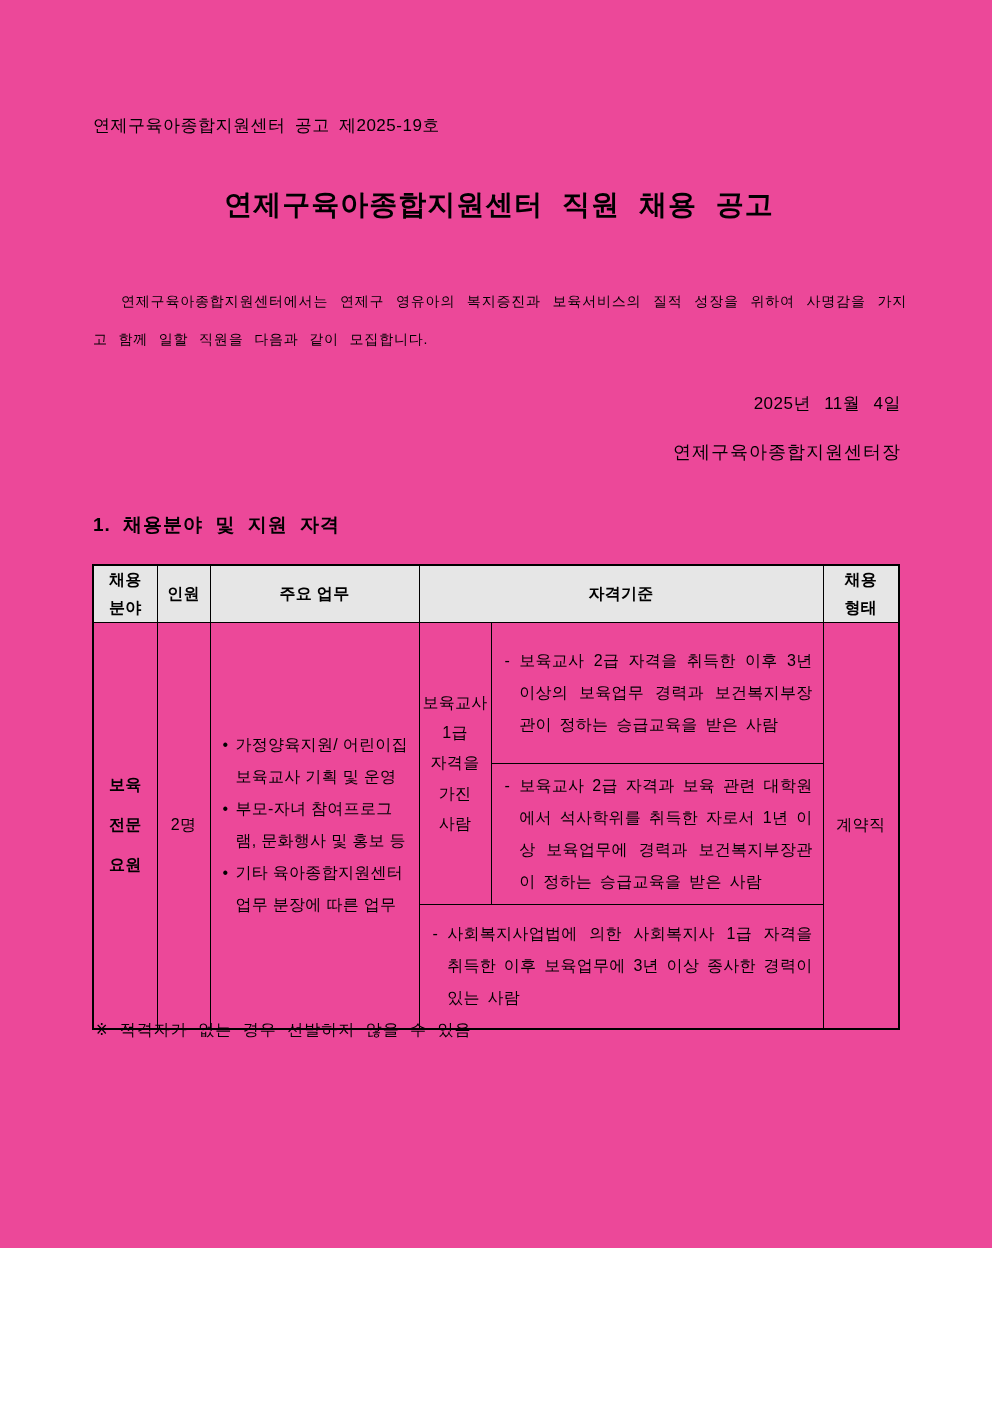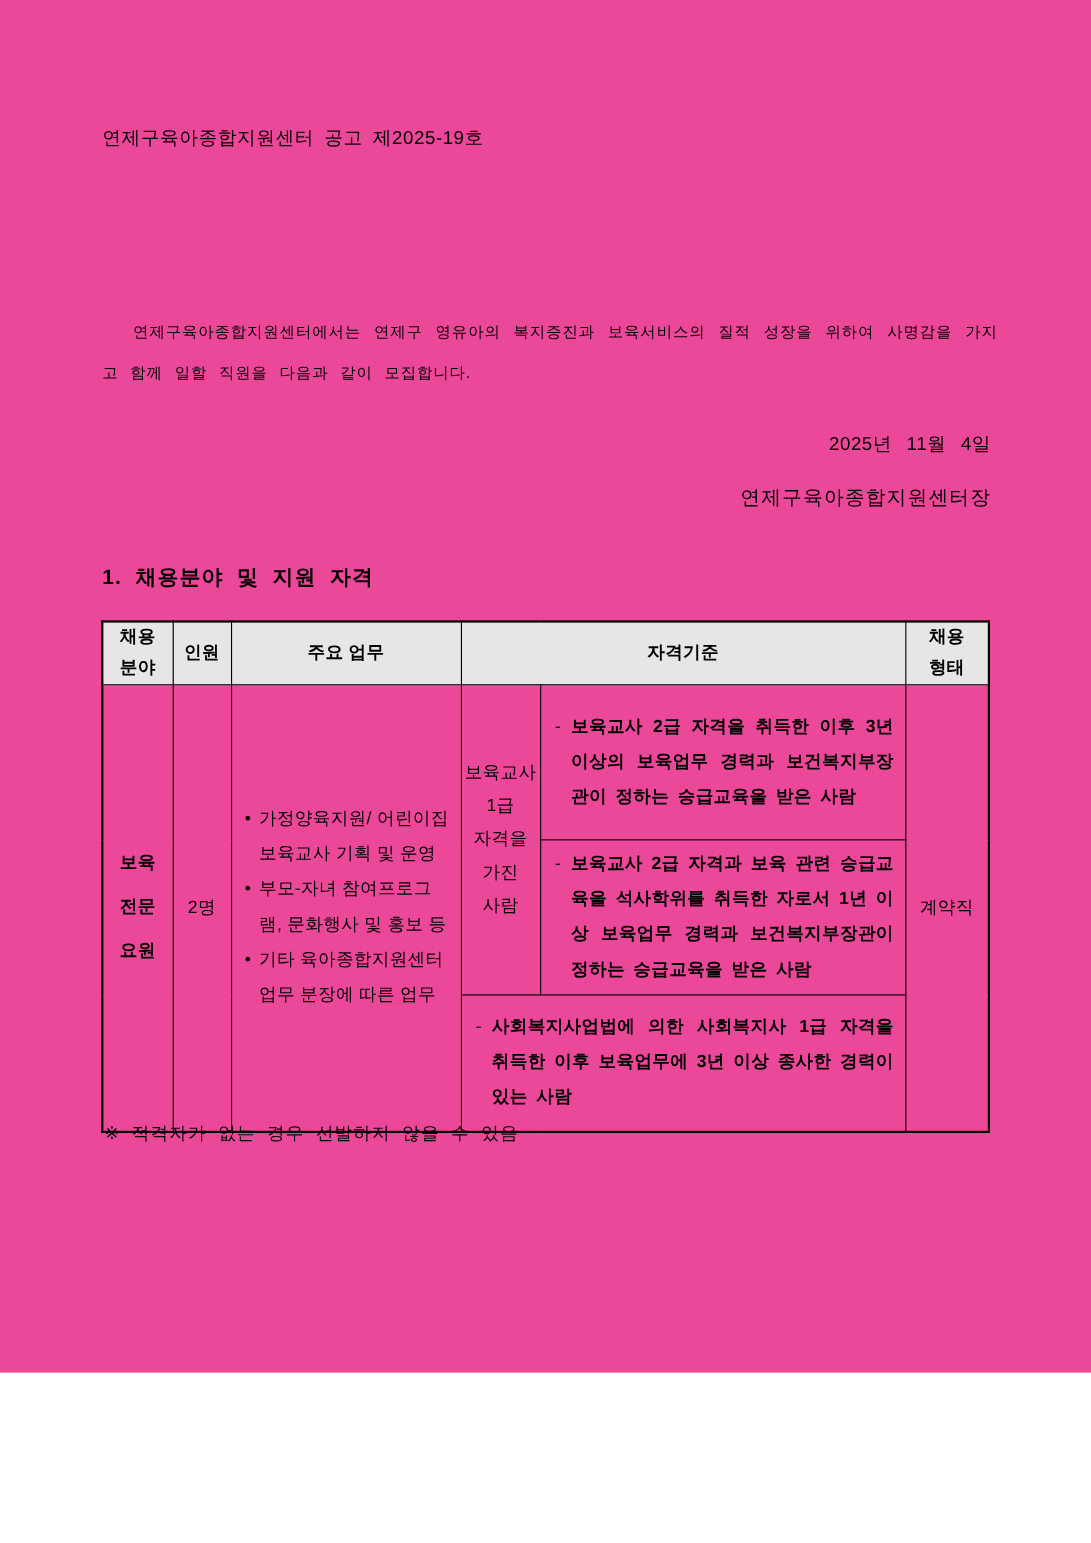--- a/index.html
+++ b/index.html
@@ -116,37 +116,38 @@
   .duty .bullet { flex: none; }
 
   td.qual-group {
     text-align: center;
     line-height: 1.9;
   }
 
   td.qual-cell { padding: 6px 10px 6px 13px; }
   .qual { display: flex; gap: 9px; line-height: 2.0; }
   .qual .dash { flex: none; }
-  .qual .qtext { text-align: justify; word-spacing: 3px; font-weight: bold; }
+  .qual .qtext { text-align: justify; word-spacing: 3px; }
 
   .footnote {
     position: absolute;
     left: 95px; top: 1020px;
     font-size: 16px;
     letter-spacing: 1px;
     word-spacing: 5px;
   }
 </style>
 </head>
 <body>
 
 <div class="page">
 
   <div class="doc-number">연제구육아종합지원센터 공고 제2025-19호</div>
 
+  <h1 class="doc-title">연제구육아종합지원센터 직원 채용 공고</h1>
 
   <p class="intro">연제구육아종합지원센터에서는 연제구 영유아의 복지증진과 보육서비스의 질적 성장을 위하여 사명감을 가지고 함께 일할 직원을 다음과 같이 모집합니다.</p>
 
   <div class="doc-date">2025년 11월 4일</div>
 
   <div class="doc-signer">연제구육아종합지원센터장</div>
 
   <div class="section-heading">1. 채용분야 및 지원 자격</div>
 
   <div class="table-wrap">
@@ -200,21 +201,21 @@
               <span class="dash">-</span>
               <span class="qtext">보육교사 2급 자격을 취득한 이후 3년 이상의 보육업무 경력과 보건복지부장관이 정하는 승급교육을 받은 사람</span>
             </div>
           </td>
           <td rowspan="3" class="center">계약직</td>
         </tr>
         <tr class="r2">
           <td class="qual-cell">
             <div class="qual">
               <span class="dash">-</span>
-              <span class="qtext">보육교사 2급 자격과 보육 관련 승급교육을 석사학위를 취득한 자로서 1년 이상 보육업무 경력과 보건복지부장관이 정하는 승급교육을 받은 사람</span>
+              <span class="qtext">보육교사 2급 자격과 보육 관련 대학원에서 석사학위를 취득한 자로서 1년 이상 보육업무에 경력과 보건복지부장관이 정하는 승급교육을 받은 사람</span>
             </div>
           </td>
         </tr>
         <tr class="r3">
           <td colspan="2" class="qual-cell">
             <div class="qual">
               <span class="dash">-</span>
               <span class="qtext">사회복지사업법에 의한 사회복지사 1급 자격을 취득한 이후 보육업무에 3년 이상 종사한 경력이 있는 사람</span>
             </div>
           </td>

